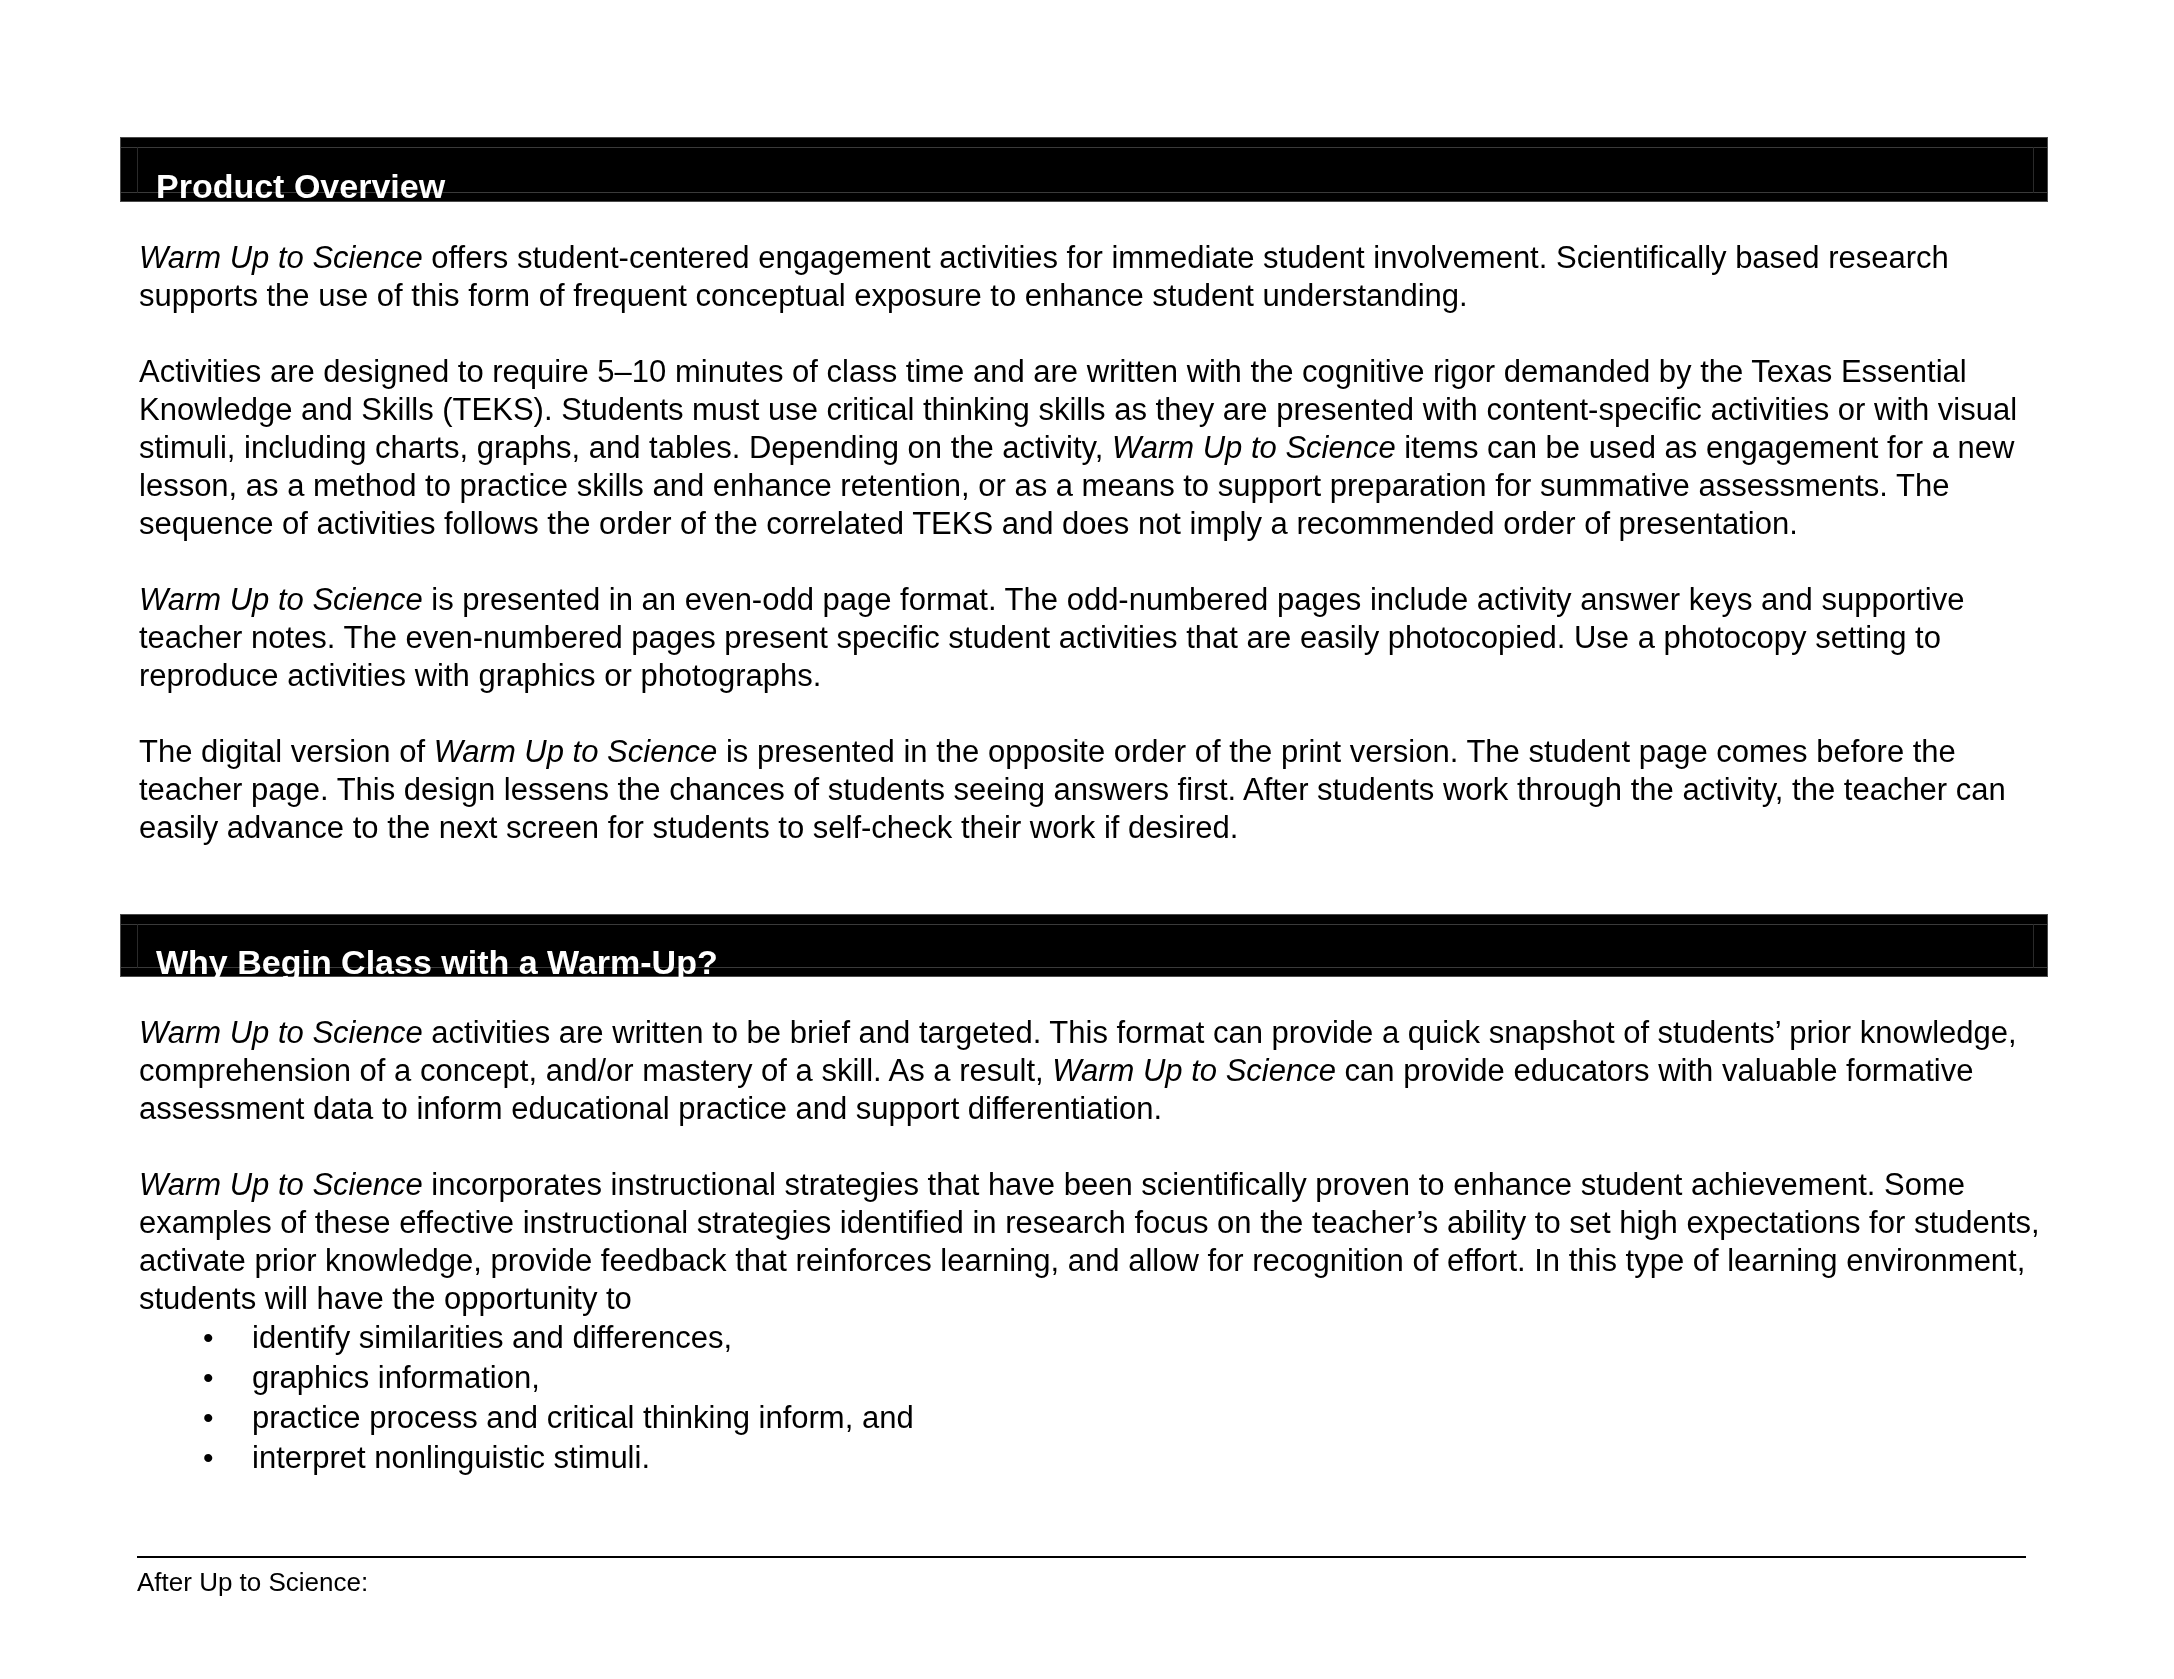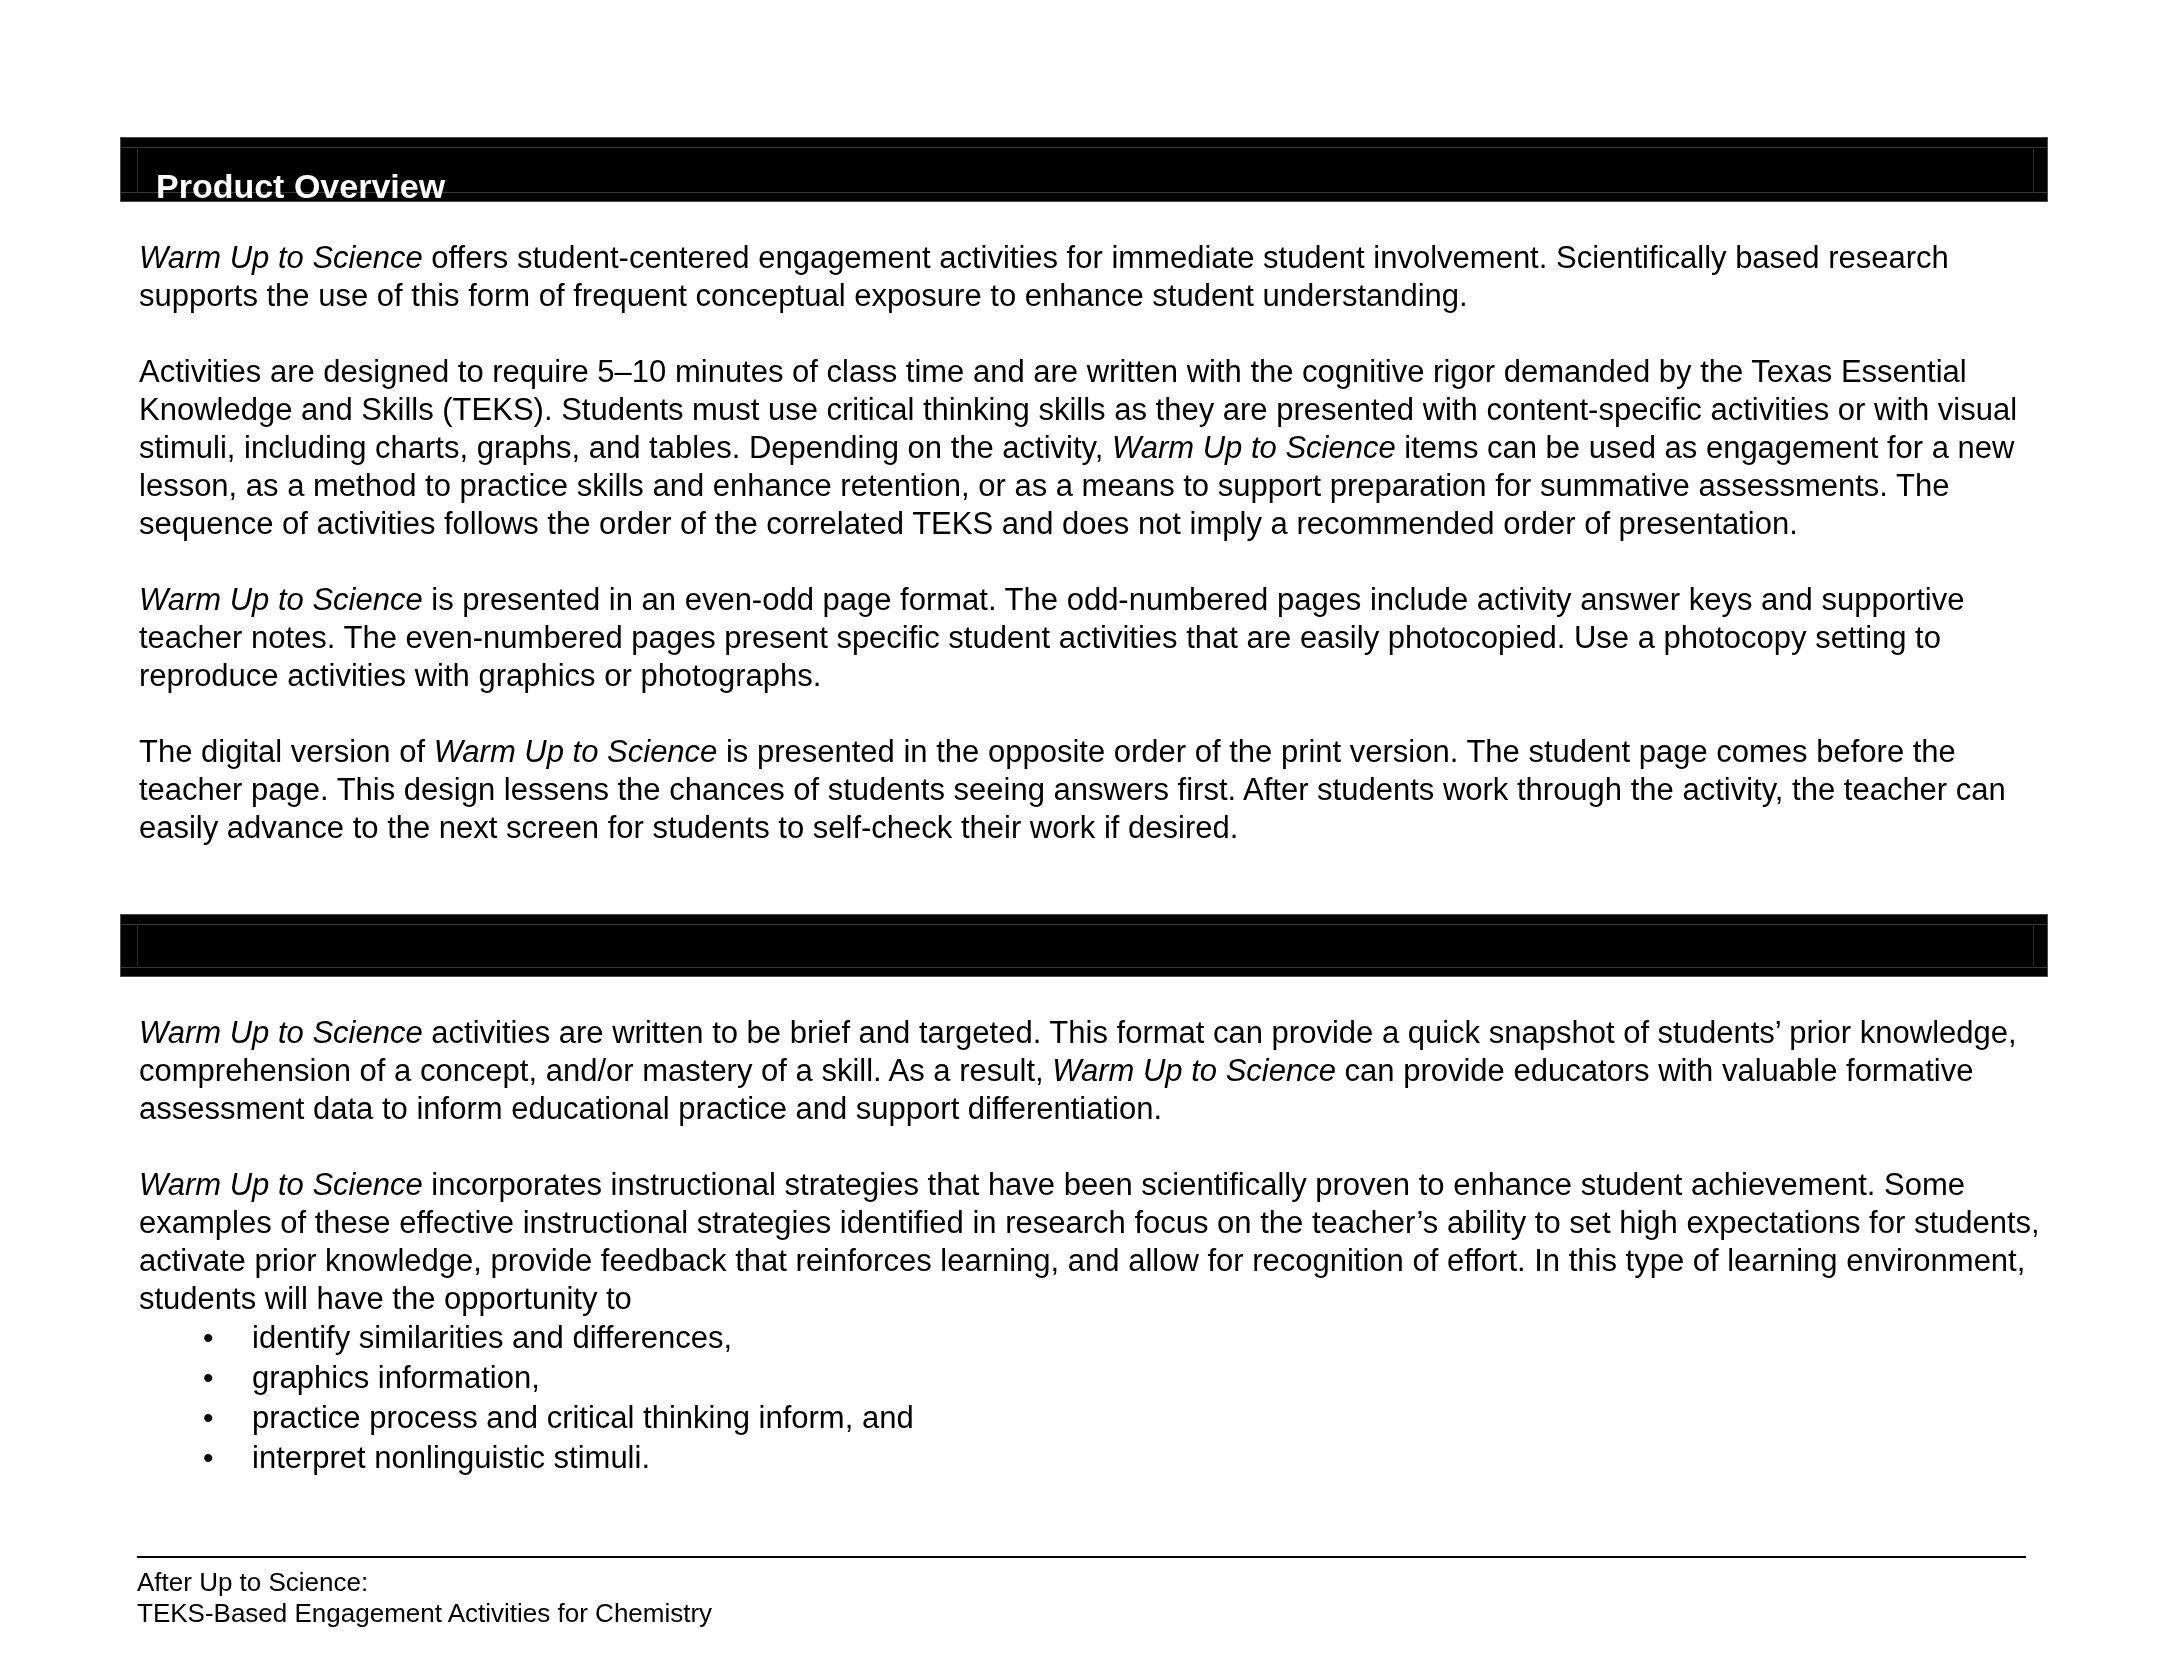--- a/index.html
+++ b/index.html
@@ -70,33 +70,33 @@
   <p><span>Activities are designed to require 5–10 minutes of class time and are written with the cognitive rigor demanded by the Texas Essential Knowledge and Skills (TEKS). Students must use critical thinking skills as they are presented with content-specific activities or with visual stimuli, including charts, graphs, and tables. Depending on the activity, </span><em>Warm Up to Science</em><span> items can be used as engagement for a new lesson, as a method to practice skills and enhance retention, or as a means to support preparation for summative assessments. The sequence of activities follows the order of the correlated TEKS and does not imply a recommended order of presentation.</span></p>
   <p><em>Warm Up to Science</em><span> is presented in an even-odd page format. The odd-numbered pages include activity answer keys and supportive teacher notes. The even-numbered pages present specific student activities that are easily photocopied. Use a photocopy setting to reproduce activities with graphics or photographs.</span></p>
   <p><span>The digital version of </span><em>Warm Up to Science</em><span> is presented in the opposite order of the print version. The student page comes before the teacher page. This design lessens the chances of students seeing answers first. After students work through the activity, the teacher can easily advance to the next screen for students to self-check their work if desired.</span></p>
 </div>
 
 <div class="section-bar" style="top:914px; height:63px;">
   <div class="inner-top"></div>
   <div class="inner-bottom"></div>
   <div class="inner-left"></div>
   <div class="inner-right"></div>
+  <h2 style="top:12.2px;">Why Begin Class with a Warm-Up?</h2>
 </div>
 
 <div class="body-block" style="top:1014px;">
   <p><em>Warm Up to Science</em><span> activities are written to be brief and targeted. This format can provide a quick snapshot of students’ prior knowledge, comprehension of a concept, and/or mastery of a skill. As a result, </span><em>Warm Up to Science</em><span> can provide educators with valuable formative assessment data to inform educational practice and support differentiation.</span></p>
   <p style="margin-bottom:0;"><em>Warm Up to Science</em><span> incorporates instructional strategies that have been scientifically proven to enhance student achievement. Some examples of these effective instructional strategies identified in research focus on the teacher’s ability to set high expectations for students, activate prior knowledge, provide feedback that reinforces learning, and allow for recognition of effort. In this type of learning environment, students will have the opportunity to</span></p>
   <ul class="bullets">
     <li><span class="dot">•</span><span>identify similarities and differences,</span></li>
     <li><span class="dot">•</span><span>graphics information,</span></li>
     <li><span class="dot">•</span><span>practice process and critical thinking inform, and</span></li>
     <li><span class="dot">•</span><span>interpret nonlinguistic stimuli.</span></li>
   </ul>
 </div>
 
 <div class="footer-rule"></div>
 <div class="footer-left">
   <div>After Up to Science:</div>
-  <div>TEKS-Based Engagement Activities for Chemistry</div>
 </div>
 <div class="footer-right">
 </div>
 
 
 </body></html>

